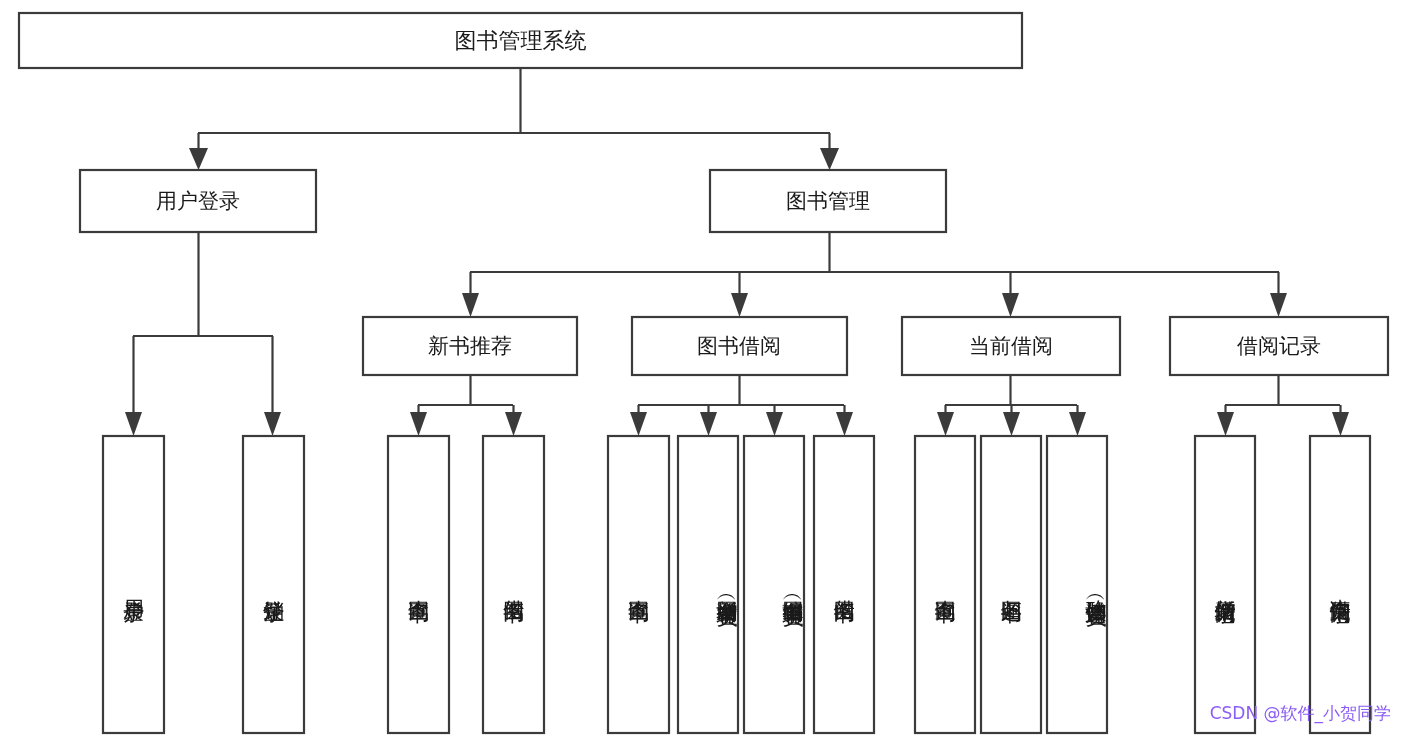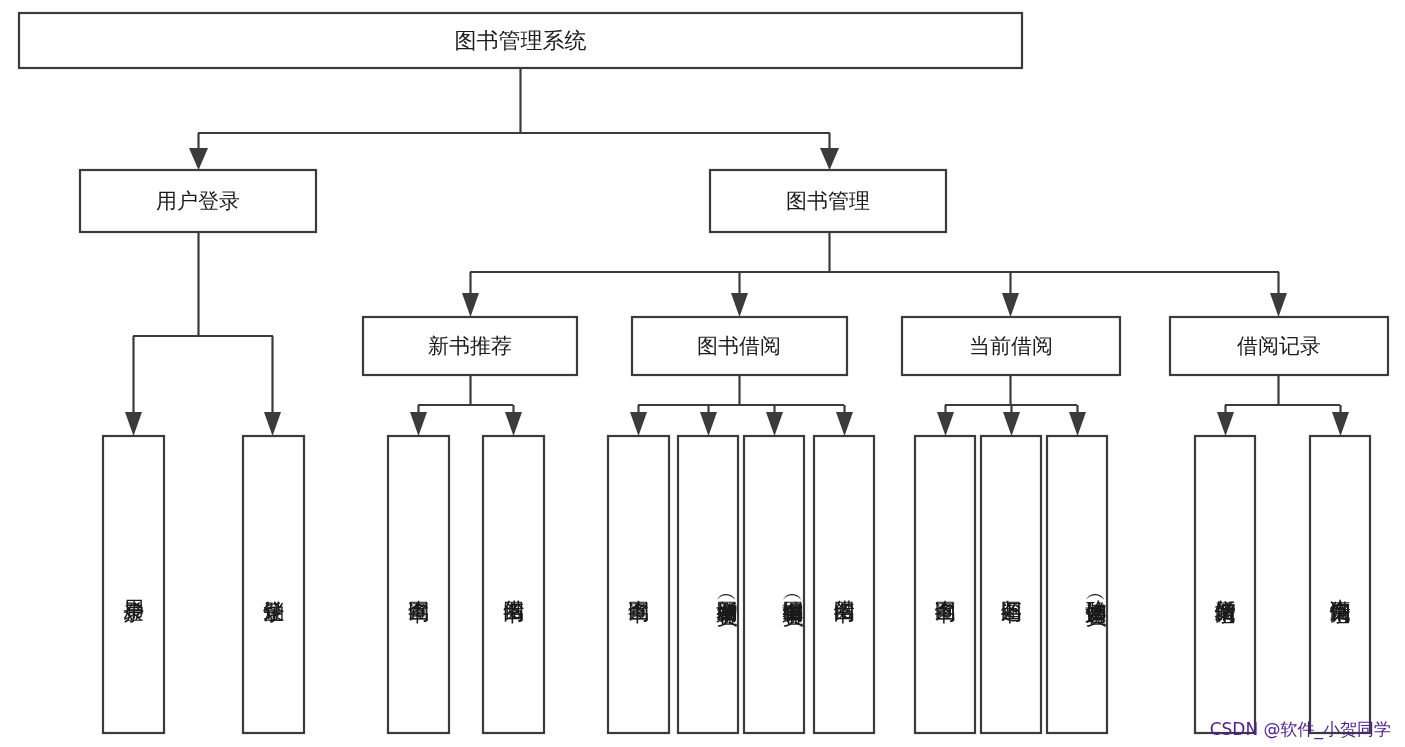--- a/index.html
+++ b/index.html
@@ -63,24 +63,24 @@
     display: flex;
     align-items: center;
     justify-content: center;
     text-align: center;
     white-space: nowrap;
     pointer-events: none;
   }
   .watermark {
     position: absolute;
     right: 14px;
-    bottom: 6px;
+    bottom: 22px;
     font-family: "DejaVu Sans", "Liberation Sans", sans-serif;
     font-size: 17px;
-    color: #4c1d95;
+    color: #8b5cf6;
     white-space: nowrap;
   }
 </style>
 </head>
 <body>
 
 <div id="diagram-root">
 
   <svg class="diagram" viewBox="0 0 1405 747">
     <defs></defs>

